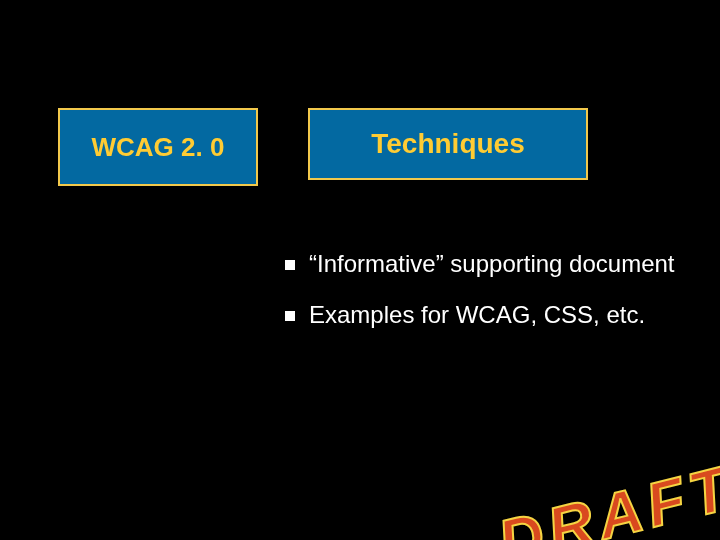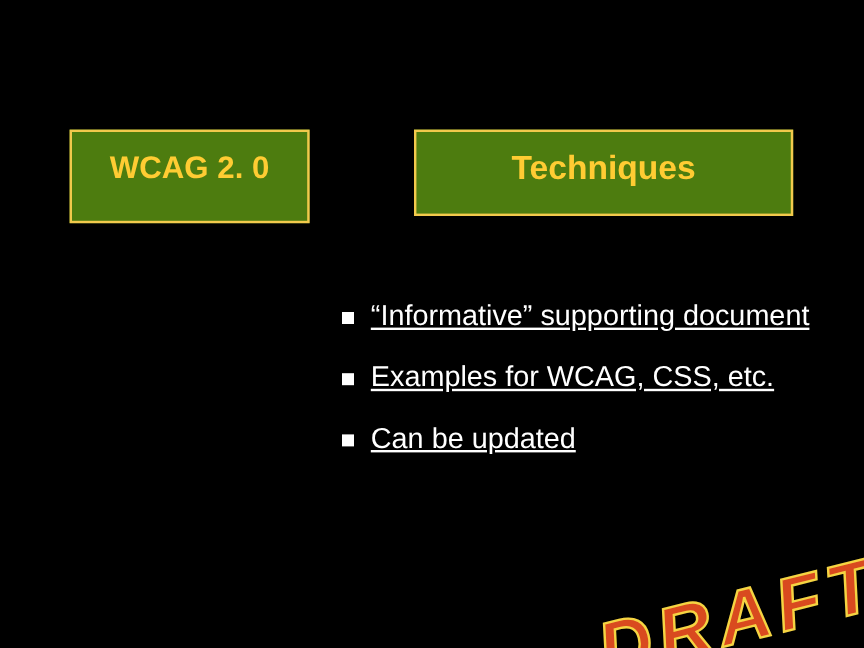--- a/index.html
+++ b/index.html
@@ -11,39 +11,39 @@
     overflow: hidden;
   }
   .boxes {
     display: flex;
     gap: 50px;
     position: absolute;
     top: 108px;
     left: 58px;
   }
   .box {
-    background: #4d7c0f;
+    background: #0369a1;
     border: 2px solid #f2c94c;
     display: flex;
+    align-items: center;
     justify-content: center;
     padding: 14px 22px;
   }
   .box-wcag {
     width: 200px;
     height: 78px;
   }
   .box-wcag span {
     color: #ffcc33;
     font-weight: bold;
     font-size: 26px;
   }
   .box-tech {
-    width: 316px;
+    width: 280px;
     height: 72px;
-    margin-left: 37px;
   }
   .box-tech span {
     color: #ffcc33;
     font-weight: bold;
     font-size: 28px;
   }
   .bullets {
     position: absolute;
     top: 250px;
     left: 285px;
@@ -57,21 +57,21 @@
     margin-bottom: 22px;
   }
   .bullet .sq {
     flex: 0 0 auto;
     width: 10px;
     height: 10px;
     background: #ffffff;
     margin-top: 10px;
     margin-right: 14px;
   }
-  .bullet .txt { flex: 1 1 auto; text-decoration: underline; }
+  .bullet .txt { flex: 1 1 auto; }
   .draft {
     position: absolute;
     right: -16px;
     bottom: -10px;
     font-family: Impact, "Arial Black", sans-serif;
     font-size: 62px;
     font-weight: 900;
     letter-spacing: 6px;
     color: #d94a1f;
     -webkit-text-stroke: 2px #f5d442;
@@ -93,19 +93,15 @@
 
 <div class="bullets">
   <div class="bullet">
     <div class="sq"></div>
     <div class="txt">“Informative” supporting document</div>
   </div>
   <div class="bullet">
     <div class="sq"></div>
     <div class="txt">Examples for WCAG, CSS, etc.</div>
   </div>
-  <div class="bullet">
-    <div class="sq"></div>
-    <div class="txt">Can be updated</div>
-  </div>
 </div>
 
 <div class="draft">DRAFT</div>
 
 </body></html>

